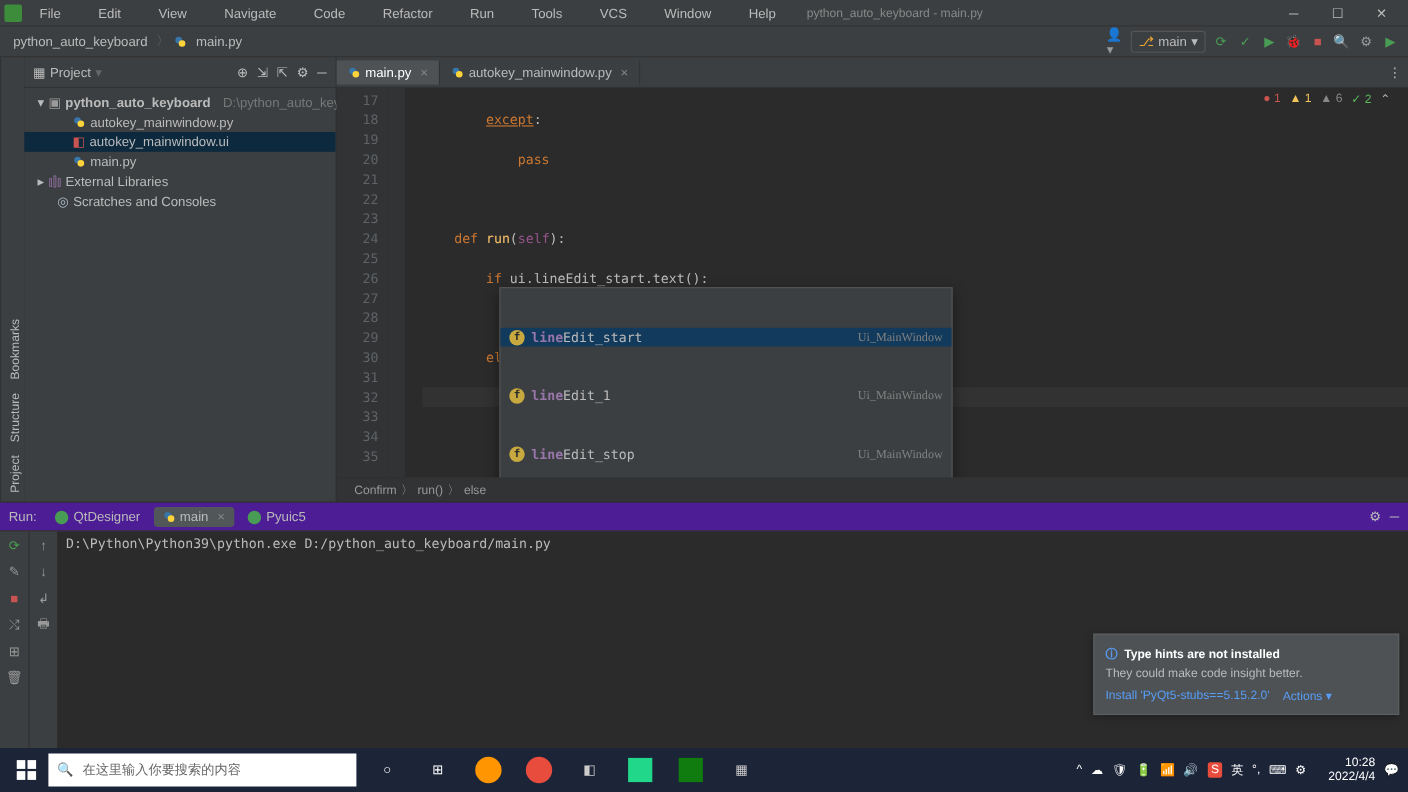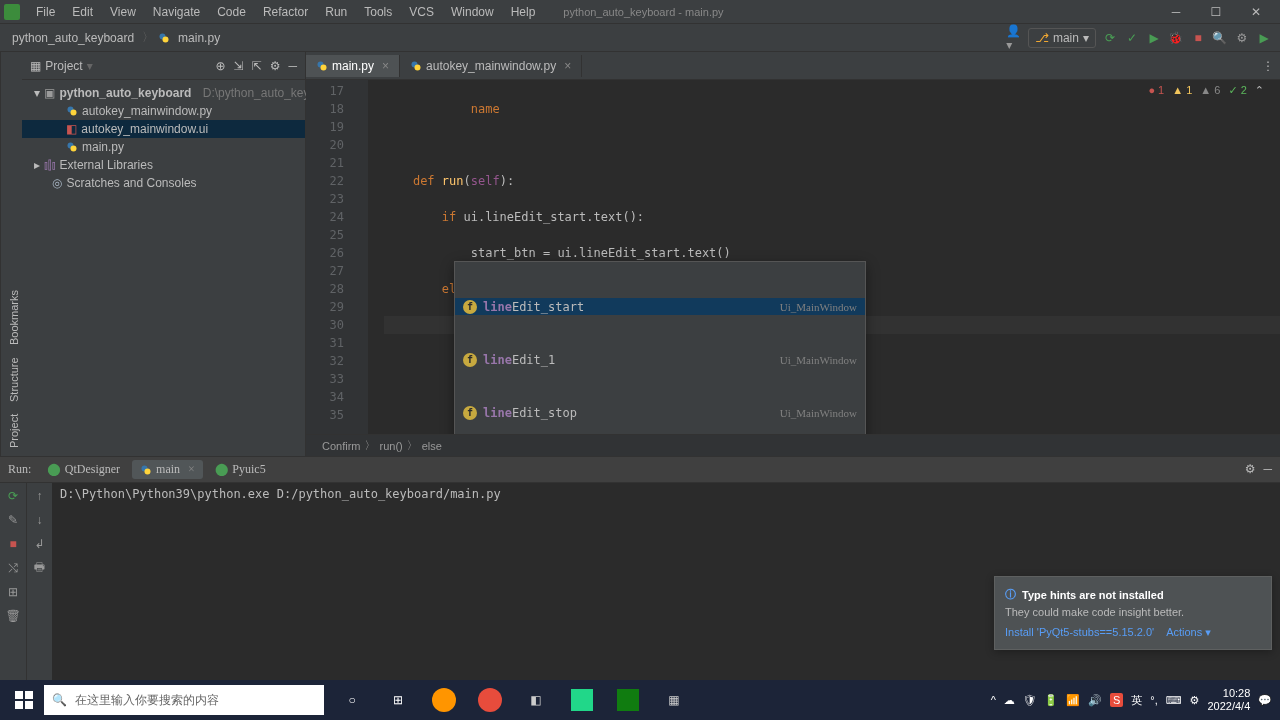--- a/index.html
+++ b/index.html
@@ -1,19 +1,19 @@
 <!DOCTYPE html>
 <html><head>
 <meta charset="utf-8">
 <style>
 * { margin: 0; padding: 0; box-sizing: border-box; }
 body { font-family: 'Segoe UI', Arial, sans-serif; font-size: 12px; background: #2b2b2b; color: #bbb; overflow: hidden; width: 1280px; height: 720px; }
 .titlebar { height: 24px; background: #3c3f41; display: flex; align-items: center; padding: 0 4px; border-bottom: 1px solid #323232; }
 .app-icon { width: 16px; height: 16px; background: #3c8c3c; margin-right: 8px; border-radius: 2px; }
-.menubar { display: flex; gap: 1px; }
+.menubar { display: flex; gap: 18px; }
 .menu-item { padding: 2px 8px; color: #bbb; cursor: pointer; }
 .title-text { margin-left: 20px; color: #888; font-size: 11px; }
 .window-controls { margin-left: auto; display: flex; }
 .win-ctrl { width: 40px; height: 24px; display: flex; align-items: center; justify-content: center; color: #bbb; }
 .breadcrumb-bar { height: 28px; background: #3c3f41; display: flex; align-items: center; padding: 0 8px; border-bottom: 1px solid #323232; }
 .breadcrumb { display: flex; align-items: center; gap: 4px; font-size: 12px; }
 .breadcrumb-item { padding: 2px 4px; }
 .breadcrumb-sep { color: #666; }
 .python-icon { width: 12px; height: 12px; display: inline-block; }
 .toolbar-right { margin-left: auto; display: flex; align-items: center; gap: 6px; }
@@ -56,21 +56,21 @@
 @keyframes blink { 50% { opacity: 0; } }
 .completion-popup { position: absolute; left: 86px; top: 181px; width: 412px; background: #3c3f41; border: 1px solid #555; box-shadow: 0 4px 12px rgba(0,0,0,0.4); font-family: 'Consolas', monospace; font-size: 12px; z-index: 10; }
 .completion-item { display: flex; align-items: center; padding: 1px 8px; height: 17px; }
 .completion-item.selected { background: #113a5c; }
 .completion-icon { width: 14px; height: 14px; border-radius: 7px; background: #c7a93f; color: #2b2b2b; display: flex; align-items: center; justify-content: center; font-size: 10px; font-weight: bold; margin-right: 6px; }
 .completion-text .match { color: #9876aa; font-weight: bold; }
 .completion-class { margin-left: auto; color: #808080; font-family: Liberation Serif, serif; font-size: 11px; }
 .breadcrumb-nav { height: 22px; background: #313335; display: flex; align-items: center; padding: 0 12px; font-size: 11px; color: #999; border-top: 1px solid #323232; }
 .breadcrumb-nav span { margin: 0 4px; }
 .tool-window { height: 228px; background: #2b2b2b; border-top: 1px solid #323232; display: flex; }
-.tool-header { height: 26px; background: #404040; display: flex; align-items: center; padding: 0 8px; border-bottom: 1px solid #323232; font-family: Liberation Serif, serif; }
+.tool-header { height: 26px; background: #4c1d95; display: flex; align-items: center; padding: 0 8px; border-bottom: 1px solid #323232; }
 .tool-tab { display: flex; align-items: center; gap: 4px; padding: 2px 8px; margin-right: 4px; }
 .tool-tab.active { background: #515658; border-radius: 3px; }
 .run-panel { flex: 1; display: flex; flex-direction: column; }
 .run-body { flex: 1; display: flex; }
 .run-toolbar { width: 26px; background: #3c3f41; display: flex; flex-direction: column; align-items: center; padding: 4px 0; gap: 6px; }
 .run-toolbar2 { width: 26px; background: #3c3f41; display: flex; flex-direction: column; align-items: center; padding: 4px 0; gap: 6px; border-left: 1px solid #323232; }
 .run-btn { width: 18px; height: 18px; display: flex; align-items: center; justify-content: center; color: #999; }
 .console { flex: 1; padding: 4px 8px; font-family: Consolas, monospace; font-size: 12px; color: #bbb; }
 .notification { position: absolute; right: 8px; bottom: 70px; width: 278px; background: #4e5254; border: 1px solid #5e6060; padding: 10px; font-size: 11px; z-index: 20; box-shadow: 0 2px 8px rgba(0,0,0,0.3); }
 .notification-title { color: #fff; font-weight: bold; margin-bottom: 4px; display: flex; align-items: center; gap: 6px; }
@@ -83,21 +83,21 @@
 .status-bar { height: 22px; background: #3c3f41; display: flex; align-items: center; padding: 0 8px; border-top: 1px solid #282828; font-size: 11px; }
 .status-left { display: flex; align-items: center; gap: 4px; }
 .status-right { margin-left: auto; display: flex; gap: 12px; }
 .bulb { color: #f2c55c; }
 .taskbar { height: 40px; background: #1c2438; display: flex; align-items: center; padding: 0 4px; position: absolute; bottom: 0; left: 0; right: 0; }
 .start-btn { width: 40px; height: 40px; display: flex; align-items: center; justify-content: center; }
 .search-box { width: 280px; height: 30px; background: #fff; display: flex; align-items: center; padding: 0 8px; color: #666; gap: 8px; }
 .task-icons { display: flex; gap: 6px; margin-left: 8px; }
 .task-icon { width: 40px; height: 40px; display: flex; align-items: center; justify-content: center; }
 .tray { margin-left: auto; display: flex; align-items: center; gap: 8px; padding-right: 4px; color: #fff; font-size: 11px; }
-.clock { text-align: right; line-height: 13px; }
+.clock { text-align: right; line-height: 13px; margin-left: 12px; }
 svg { display: block; }
 </style>
 </head>
 <body>
 
 <div class="titlebar">
   <div class="app-icon"></div>
   <div class="menubar">
     <div class="menu-item">File</div>
     <div class="menu-item">Edit</div>
@@ -251,21 +251,22 @@
           <div>29</div>
           <div>30</div>
           <div>31</div>
           <div>32</div>
           <div>33</div>
           <div>34</div>
           <div>35</div>
         </div>
       <div class="gutter-marks"></div>
       <div class="code" id="code">
-<div class="code-line">            <span class="kw">name</span></div>
+<div class="code-line">        <span class="kw underline">except</span>:</div>
+<div class="code-line">            <span class="kw">pass</span></div>
 <div class="code-line"></div>
 <div class="code-line">    <span class="kw">def</span> <span class="fn">run</span>(<span class="self">self</span>):</div>
 <div class="code-line">        <span class="kw">if</span> ui.lineEdit_start.text():</div>
 <div class="code-line">            start_btn = ui.lineEdit_start.text()</div>
 <div class="code-line">        <span class="kw">else</span>:</div>
 <div class="code-line current-line">            ui.line<span class="caret"></span></div>
 
 
 
 

